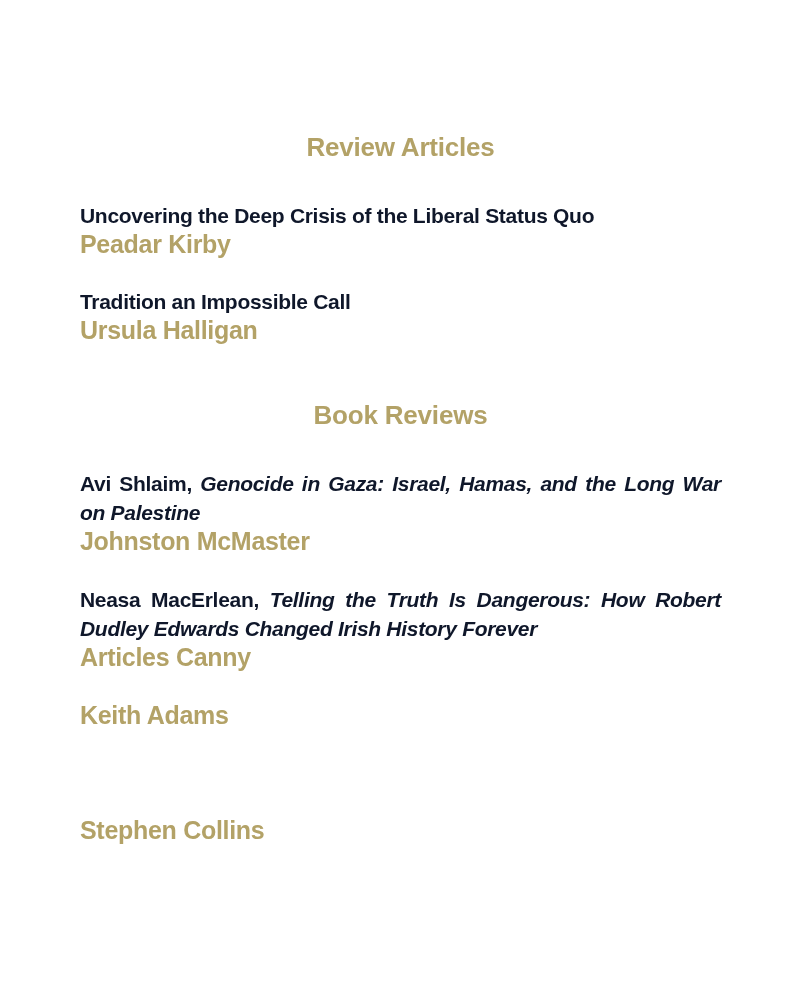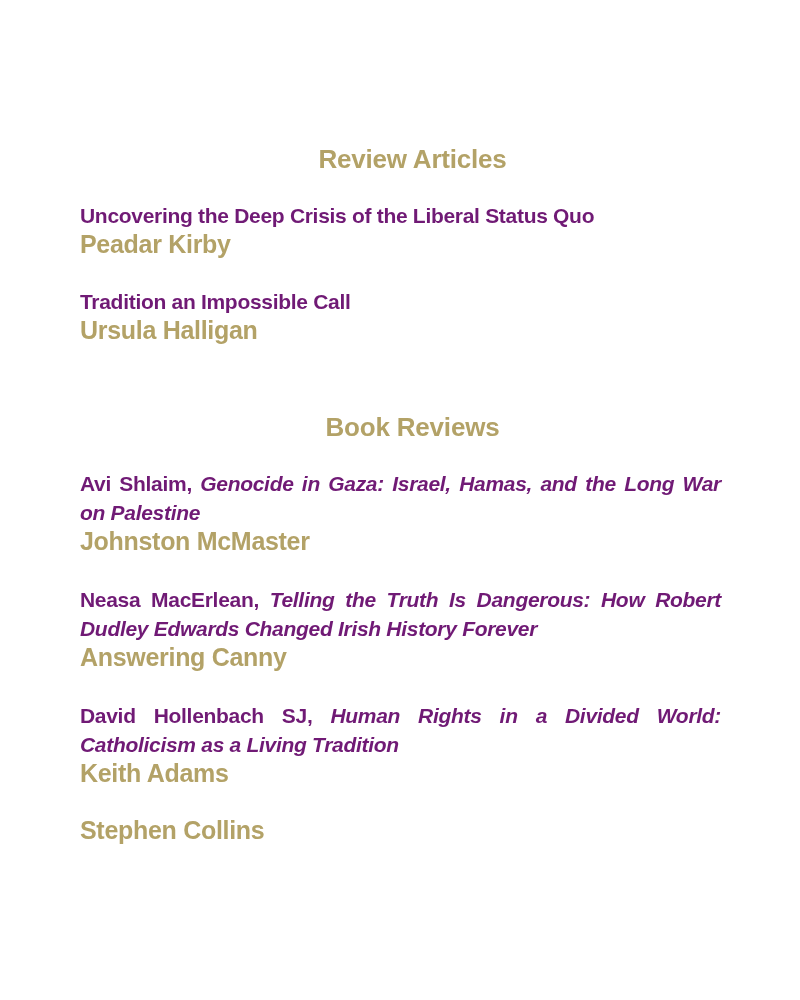--- a/index.html
+++ b/index.html
@@ -18,31 +18,31 @@
       position: absolute;
       left: 80px;
       top: 0;
       width: 641px;
     }
     .section-heading {
       text-align: center;
       font-weight: bold;
       font-size: 26px;
       color: #b3a267;
-      margin: 12px;
+      margin: 0;
       letter-spacing: -0.2px;
     }
     .entry {
       margin: 0;
     }
     .entry-title {
       font-weight: bold;
       font-size: 21px;
       line-height: 29px;
-      color: #701a75;
+      color: #0f172a;
       margin: 0;
       letter-spacing: -0.3px;
     }
     .entry-title.justified {
       text-align: justify;
       text-align-last: left;
     }
     .entry-title .book-title {
       font-style: italic;
     }
@@ -82,25 +82,24 @@
 
   <h2 id="heading-book" class="section-heading">Book Reviews</h2>
 
   <div id="entry-br-0" class="entry">
     <p class="entry-title justified"><span>Avi Shlaim, </span><span class="book-title">Genocide in Gaza: Israel, Hamas, and the Long War on Palestine</span></p>
     <p class="entry-author">Johnston McMaster</p>
   </div>
 
   <div id="entry-br-1" class="entry">
     <p class="entry-title justified"><span>Neasa MacErlean, </span><span class="book-title">Telling the Truth Is Dangerous: How Robert Dudley Edwards Changed Irish History Forever</span></p>
-    <p class="entry-author">Answering Canny</p>
+    <p class="entry-author">Articles Canny</p>
   </div>
 
   <div id="entry-br-2" class="entry">
-    <p class="entry-title justified"><span>David Hollenbach SJ, </span><span class="book-title">Human Rights in a Divided World: Catholicism as a Living Tradition</span></p>
     <p class="entry-author">Keith Adams</p>
   </div>
 
   <div id="entry-br-3" class="entry">
     <p class="entry-author">Stephen Collins</p>
   </div>
 
 </div>
 
 </body></html>

